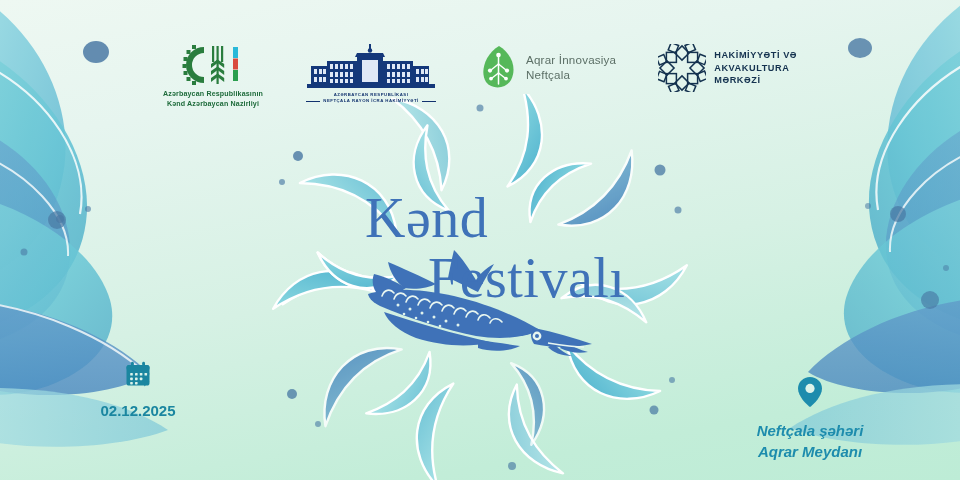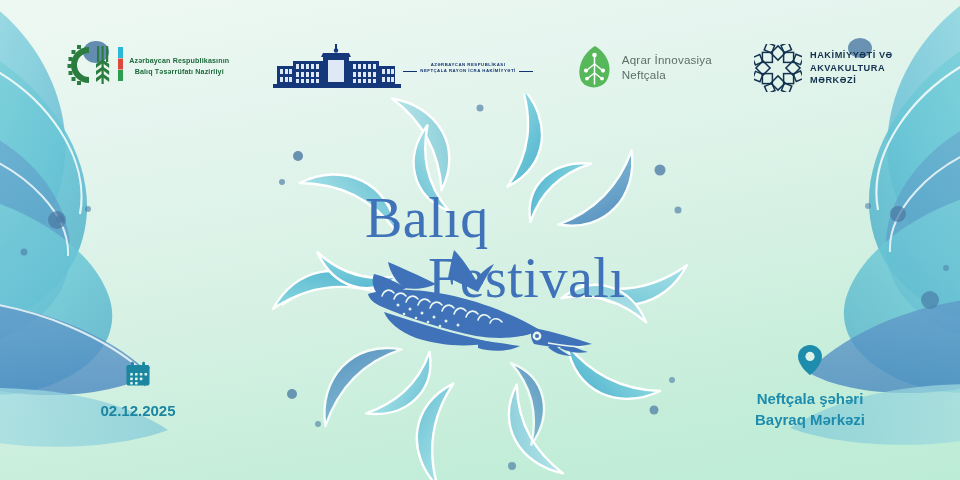--- a/index.html
+++ b/index.html
@@ -17,21 +17,21 @@
   }
   .bg-layer { position:absolute; inset:0; pointer-events:none; }
 
   
   .logo-bar {
     position:absolute; top:10px; left:0; width:960px; height:80px;
     display:flex; justify-content:center; align-items:flex-start; gap:42px;
     z-index:6;
   }
   .logo { display:flex; align-items:center;margin-top:34px; }
-  .logo-stack { flex-direction:row;align-items:center; }
+  .logo-stack { flex-direction:column;align-items:center; }
 
   .mark-agri-txt {
     margin-top:3px; text-align:center;
     font-size:7.1px; font-weight:bold; line-height:1.45;
     color:#1d6a3a; letter-spacing:.15px; white-space:nowrap;
   }
   .mark-bld-txt {
     margin-top:2px; text-align:center;
     font-size:4.3px; font-weight:bold; line-height:1.5;
     color:#12326e; letter-spacing:.5px; white-space:nowrap;
@@ -62,21 +62,21 @@
   .t-baliq { position:absolute; left:85px; top:0px; font-size:56px; letter-spacing:.5px; }
   .t-fest  { position:absolute; left:148px; top:60px; font-size:56px; letter-spacing:.5px; }
   .fish-art { position:absolute; left:78px; top:62px; width:250px; height:108px; }
 
   
   .info { position:absolute; z-index:7; text-align:center; }
   .info .ico { display:block; margin:0 auto 12px; }
   .info .line { font-size:15px; font-weight:bold; line-height:1.42; white-space:nowrap; }
   #date-block { left:58px; top:360px; width:160px; }
   #date-block .line { color:#1b86a0; }
-  #place-block { left:700px; top:344px; width:220px; }
+  #place-block { left:700px; top:376px; width:220px;font-style:italic; }
   #place-block .line { color:#1d8cad; }
 </style>
 </head>
 <body>
 
 <div id="poster">
 
   <svg class="bg-layer" viewBox="0 0 960 480" preserveAspectRatio="none">
     <defs>
       <linearGradient id="wg1" x1="0" y1="0" x2="1" y2="1">
@@ -157,21 +157,21 @@
             <path d="M35.6,26 L42.2,31 L42.2,27 L35.6,22.5 Z"></path>
           <path d="M35.6,33 L29,38 L29,34 L35.6,29.5 Z"></path>
             <path d="M35.6,33 L42.2,38 L42.2,34 L35.6,29.5 Z"></path>
         </g>
         <rect x="51" y="3" width="5" height="11" fill="#29b8d8"></rect>
         <rect x="51" y="14.5" width="5" height="11" fill="#d94a3d"></rect>
         <rect x="51" y="26" width="5" height="11" fill="#2a9e4e"></rect>
       </svg>
       <div class="mark-agri-txt">
         <div>Azərbaycan Respublikasının</div>
-        <div>Balıq Təsərrüfatı Nazirliyi</div>
+        <div>Kənd Azərbaycan Nazirliyi</div>
       </div>
     </div>
 
     <div class="logo logo-stack">
       <svg width="132" height="46" viewBox="0 0 132 46">
         <g fill="#14387a">
           <rect x="64" y="0" width="2" height="5"></rect>
             <circle cx="65" cy="6.5" r="2.2"></circle>
           <path d="M52,9 L78,9 L80,13 L50,13 Z"></path>
           <rect x="52" y="13" width="26" height="30"></rect>
@@ -410,21 +410,21 @@
       <circle cx="24" cy="300" r="5" opacity=".7"></circle>
       <circle cx="50" cy="330" r="3" opacity=".55"></circle>
       <circle cx="386" cy="316" r="4.5" opacity=".65"></circle>
       <circle cx="404" cy="286" r="3" opacity=".55"></circle>
       <circle cx="212" cy="14" r="3.5" opacity=".6"></circle>
       <circle cx="244" cy="372" r="4" opacity=".6"></circle>
     </g>
   </svg>
 
   <div class="title-block">
-    <div class="t-line t-baliq">Balıq</div>
+    <div class="t-line t-baliq">Kənd</div>
 
     <svg class="fish-art" viewBox="0 0 250 108">
       <g fill="#3f72b8">
 
         <path d="M96,2 C104,10 112,22 118,32 C122,26 128,20 136,16 C130,26 124,36 120,44
                  C112,40 100,34 90,30 C92,20 94,10 96,2 Z"></path>
         <path d="M30,14 C44,20 62,28 78,36 C70,40 58,42 46,40 C38,34 32,24 30,14 Z"></path>
 
         <path d="M16,26 C26,28 38,34 48,40 C40,46 28,48 18,44 C14,38 14,31 16,26 Z"></path>
 
@@ -498,16 +498,16 @@
     <div class="line">02.12.2025</div>
   </div>
 
   <div class="info" id="place-block">
     <svg class="ico" width="26" height="32" viewBox="0 0 26 32">
       <path d="M13,1 C19.8,1 25,6.2 25,12.6 C25,20.5 16.4,28.4 13.9,30.5
                C13.4,30.9 12.6,30.9 12.1,30.5 C9.6,28.4 1,20.5 1,12.6 C1,6.2 6.2,1 13,1 Z" fill="#1d8cad"></path>
       <circle cx="13" cy="12.4" r="4.6" fill="#dcf3ea"></circle>
     </svg>
     <div class="line">Neftçala şəhəri</div>
-    <div class="line">Bayraq Mərkəzi</div>
+    <div class="line">Aqrar Meydanı</div>
   </div>
 
 </div>
 
 </body></html>

